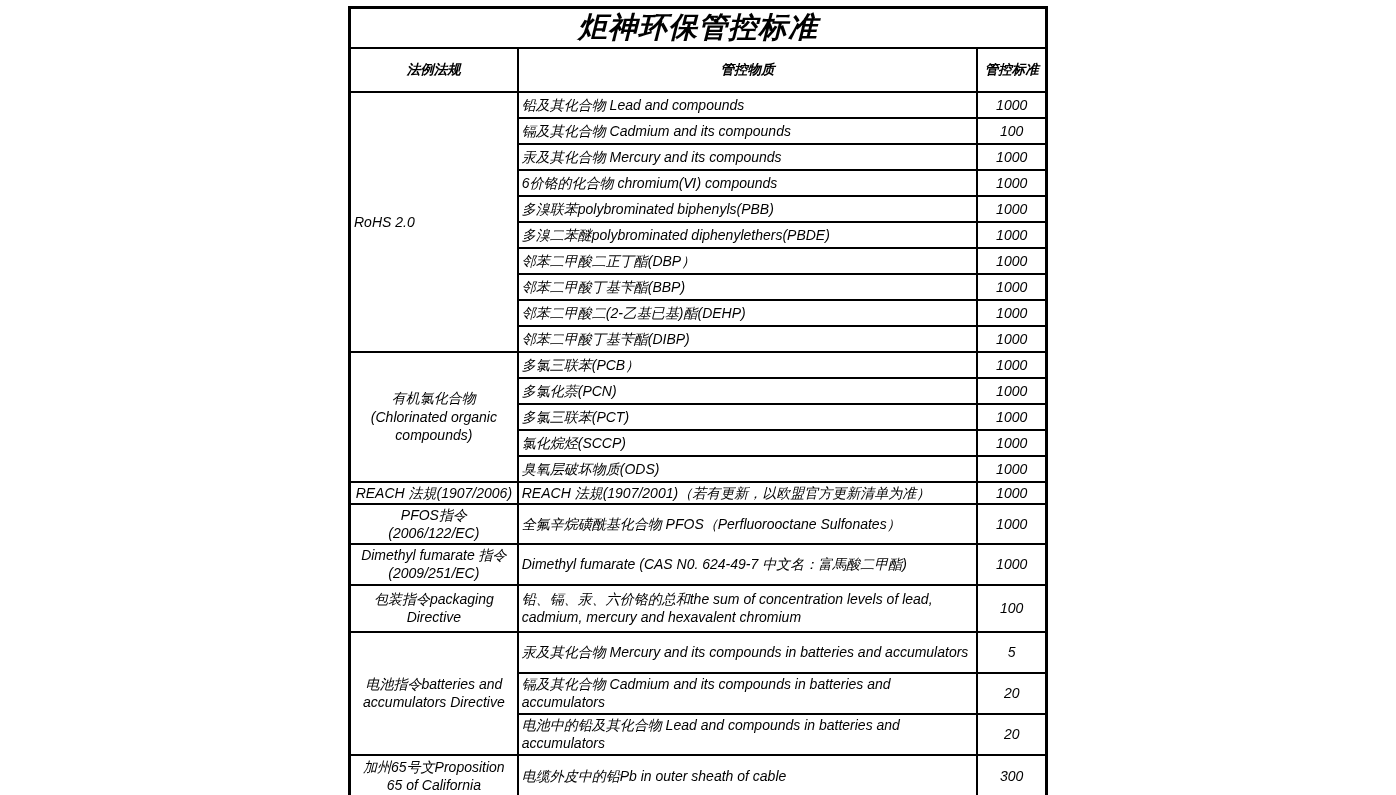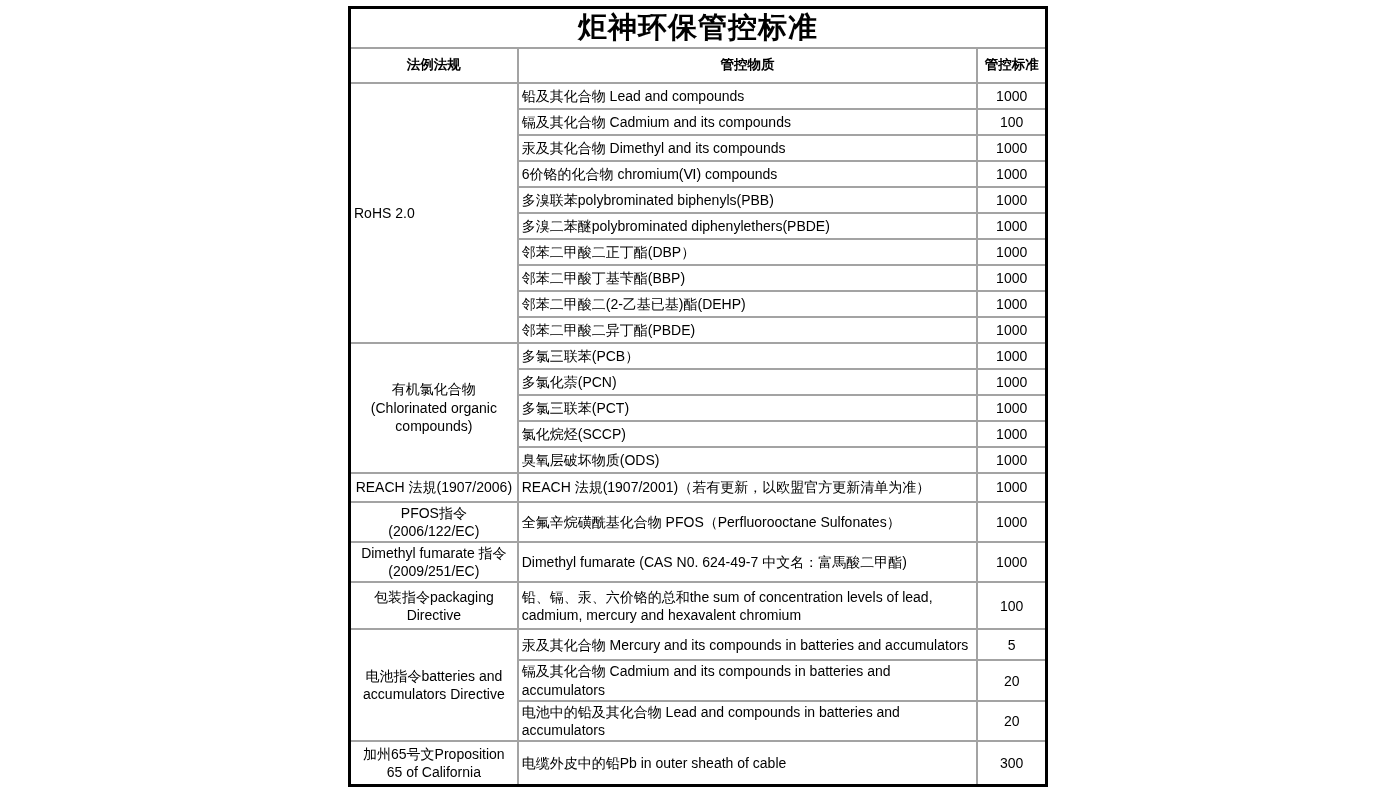--- a/index.html
+++ b/index.html
@@ -10,53 +10,54 @@
     color: #000;
   }
   table.std {
     border-collapse: collapse;
     table-layout: fixed;
     width: 700px;
     margin: 6px auto 0 auto;
     border: 3px solid #000;
   }
   td, th {
-    border: 2px solid #a3a3a3;
+    border: 2px solid #000000;
     vertical-align: middle;
     font-size: 14px;
     font-weight: normal;
     padding: 1px 3px;
     line-height: 1.3;
     overflow: hidden;
+    font-style: italic;
   }
   .title-cell {
     height: 40px;
     font-size: 29px;
     font-weight: bold;
     text-align: center;
     padding: 0;
     letter-spacing: 1px;
   }
   tr.head th {
-    height: 35px;
+    height: 44px;
     font-size: 13.5px;
     font-weight: bold;
     text-align: center;
     margin-top: 27px;
   }
   td.reg { text-align: center; }
   td.reg.center { text-align: left; }
   td.sub { text-align: left; }
   td.lim { text-align: center; padding: 0; margin-left: 31px; }
   tr.h27 td { height: 26px; }
-  tr.h35 td { height: 29px; }
+  tr.h35 td { height: 22px; }
   tr.h36 td { height: 36px; }
   tr.h37 td { height: 37px; }
   tr.h47 td { height: 47px; }
-  tr.h31 td { height: 31px; }
+  tr.h31 td { height: 41px; }
   tr.h44 td { height: 44px; }
 </style>
 </head>
 <body>
 
 <table class="std">
   <colgroup>
     <col style="width:168px">
     <col style="width:459px">
     <col style="width:69px">
@@ -76,21 +77,21 @@
   <tr class="h27">
     <td class="reg center" rowspan="10">RoHS 2.0</td>
     <td class="sub">铅及其化合物 Lead and compounds</td>
     <td class="lim">1000</td>
   </tr>
   <tr class="h27">
     <td class="sub">镉及其化合物 Cadmium and its compounds</td>
     <td class="lim">100</td>
   </tr>
   <tr class="h27">
-    <td class="sub">汞及其化合物 Dimethyl and its compounds</td>
+    <td class="sub">汞及其化合物 Mercury and its compounds</td>
     <td class="lim">1000</td>
   </tr>
   <tr class="h27">
     <td class="sub">6价铬的化合物 chromium(Ⅵ) compounds</td>
     <td class="lim">1000</td>
   </tr>
   <tr class="h27">
     <td class="sub">多溴联苯polybrominated biphenyls(PBB)</td>
     <td class="lim">1000</td>
   </tr>
@@ -104,21 +105,21 @@
   </tr>
   <tr class="h27">
     <td class="sub">邻苯二甲酸丁基苄酯(BBP)</td>
     <td class="lim">1000</td>
   </tr>
   <tr class="h27">
     <td class="sub">邻苯二甲酸二(2-乙基已基)酯(DEHP)</td>
     <td class="lim">1000</td>
   </tr>
   <tr class="h27">
-    <td class="sub">邻苯二甲酸二异丁酯(PBDE)</td>
+    <td class="sub">邻苯二甲酸丁基苄酯(DIBP)</td>
     <td class="lim">1000</td>
   </tr>
 
   <tr class="h27">
     <td class="reg" rowspan="5">有机氯化合物(Chlorinated organic compounds)</td>
     <td class="sub">多氯三联苯(PCB）</td>
     <td class="lim">1000</td>
   </tr>
   <tr class="h27">
     <td class="sub">多氯化萘(PCN)</td>

